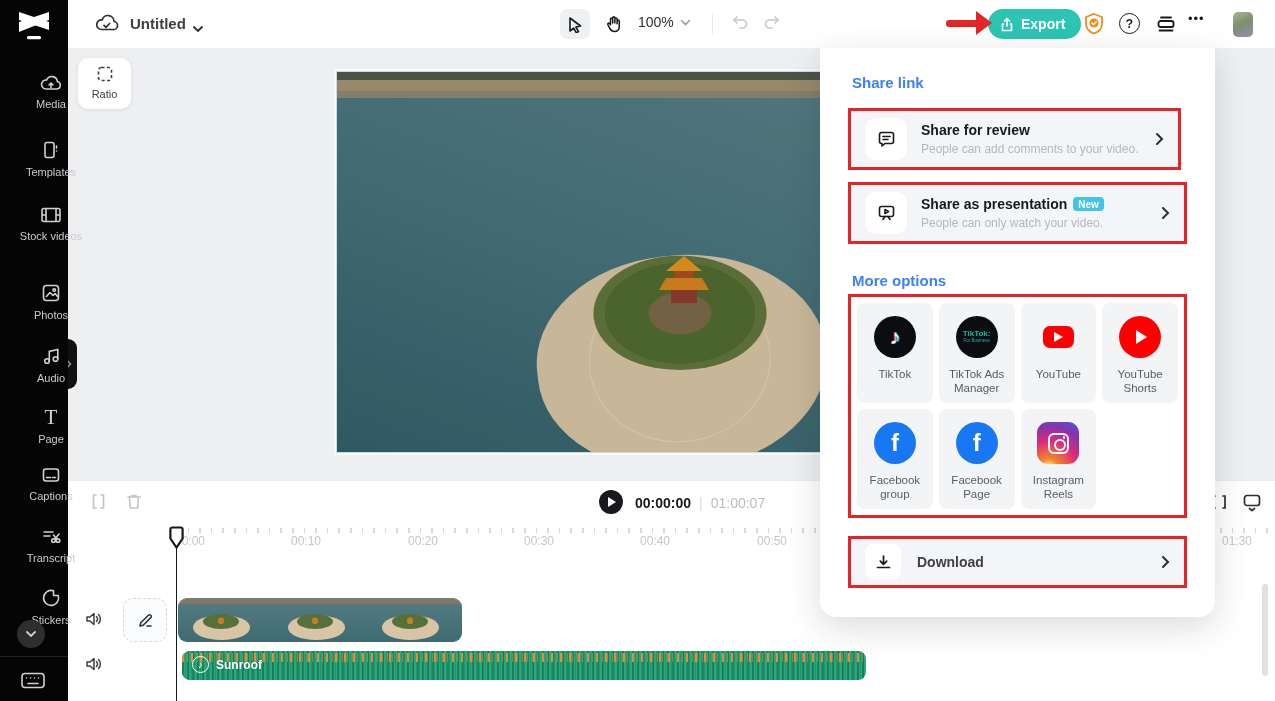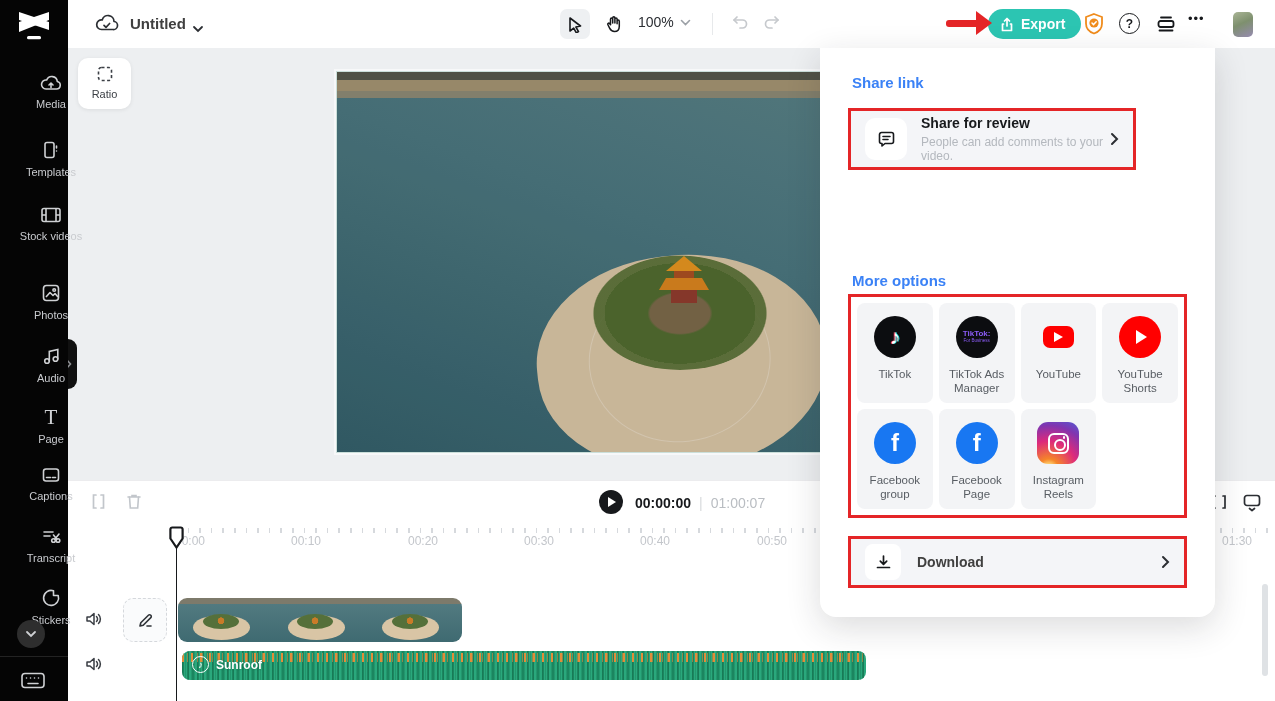--- a/index.html
+++ b/index.html
@@ -102,21 +102,21 @@
   .opt-title { font-size:14px; font-weight:bold; color:#17191c; display:flex; align-items:center; gap:6px; }
   .badge { background:#41c4e8; color:#fff; font-size:10px; font-weight:bold; padding:1.5px 5px; border-radius:4px; }
   .opt-desc { font-size:12px; color:#b4b8be; margin-top:4px; }
   .chev-r { margin-left:auto; color:#2b2e33; display:flex; }
   .apps-grid { width:100%; height:100%; background:#fff; display:grid; grid-template-columns:repeat(4,1fr); gap:6px; padding:6px; }
   .app-cell { background:#f3f4f6; border-radius:8px; display:flex; flex-direction:column; align-items:center; padding-top:13px; cursor:pointer; }
   .app-cell.empty { background:transparent; cursor:default; }
   .app-label { margin-top:9px; font-size:11.5px; color:#585d63; text-align:center; line-height:1.25; width:72px; }
   .circ { width:42px; height:42px; border-radius:50%; display:flex; align-items:center; justify-content:center; }
   .tiktok { background:#0c0d10; color:#fff; font-size:21px; font-weight:bold; text-shadow:1px 0 0 #25f4ee,-1px 0 0 #fe2c55; }
-  .tiktok-ads { background:#0c0d10; color:#8b5cf6; flex-direction:column; text-align:center; }
+  .tiktok-ads { background:#0c0d10; color:#14b8a6; flex-direction:column; text-align:center; }
   .tta1 { font-size:8px; font-weight:bold; line-height:1.1; }
   .tta2 { font-size:4.5px; line-height:1.3; }
   .yt-sq { width:31px; height:22px; background:#ff0000; border-radius:7px; display:flex; align-items:center; justify-content:center; }
   .yt-sq::after { content:""; margin-left:1px; border-left:9px solid #fff; border-top:5.5px solid transparent; border-bottom:5.5px solid transparent; }
   .shorts { background:#ff0000; }
   .shorts::after { content:""; margin-left:2px; border-left:11px solid #fff; border-top:7px solid transparent; border-bottom:7px solid transparent; }
   .fb { background:#1877f2; color:#fff; font-size:24px; font-weight:bold; }
   .ig { border-radius:11px; background:radial-gradient(circle at 28% 112%, #ffd776 0 8%, #f58529 18%, #dd2a7b 50%, #8134af 78%, #515bd4 100%); }
   .ig-inner { width:21px; height:21px; border:2px solid #fff; border-radius:6px; position:relative; }
   .ig-inner::before { content:""; position:absolute; left:4.5px; top:4.5px; width:8px; height:8px; border:2px solid #fff; border-radius:50%; }
@@ -417,21 +417,21 @@
         <span class="aname">Sunroof</span>
       </div>
     </div>
 
     <div class="scrollbar"></div>
   </section>
 
   <div class="panel">
     <div class="p-head" style="top:26px">Share link</div>
 
-    <div class="rframe" style="left:28px; top:60px; width:288px; height:62px;">
+    <div class="rframe" style="left:28px; top:60px; width:333px; height:62px;">
       <div class="opt-row">
         <div class="opt-icon">
           <svg width="19" height="18" viewBox="0 0 19 18" fill="none" stroke="#17191c" stroke-width="1.6" stroke-linecap="round" stroke-linejoin="round">
             <path d="M2.5 4.5a2 2 0 0 1 2-2h10a2 2 0 0 1 2 2v7a2 2 0 0 1-2 2H8l-3 2.5v-2.5H4.5a2 2 0 0 1-2-2z"></path>
               <path d="M6 6.5h7 M6 9.5h5"></path>
           </svg>
         </div>
         <div class="opt-text">
           <div class="opt-title">
               <span>Share for review</span>
@@ -439,20 +439,43 @@
           <div class="opt-desc">People can add comments to your video.</div>
         </div>
         <span class="chev-r">
           <svg width="9" height="14" viewBox="0 0 9 14" fill="none" stroke="#2b2e33" stroke-width="2" stroke-linecap="round">
               <path d="M2 2l5 5-5 5"></path>
             </svg>
         </span>
       </div>
     </div>
 
+    <div class="rframe" style="left:28px; top:134px; width:339px; height:62px;">
+      <div class="opt-row">
+        <div class="opt-icon">
+          <svg width="19" height="18" viewBox="0 0 19 18" fill="none" stroke="#17191c" stroke-width="1.6" stroke-linecap="round" stroke-linejoin="round">
+            <rect x="2.5" y="2.5" width="14" height="10" rx="2"></rect>
+              <path d="M8 5.5l3.5 2L8 9.5z"></path>
+              <path d="M6 15.5l2-3 M13 15.5l-2-3"></path>
+          </svg>
+        </div>
+        <div class="opt-text">
+          <div class="opt-title">
+            <span>Share as presentation</span>
+            <span class="badge">New</span>
+          </div>
+          <div class="opt-desc">People can only watch your video.</div>
+        </div>
+        <span class="chev-r">
+          <svg width="9" height="14" viewBox="0 0 9 14" fill="none" stroke="#2b2e33" stroke-width="2" stroke-linecap="round">
+              <path d="M2 2l5 5-5 5"></path>
+            </svg>
+        </span>
+      </div>
+    </div>
 
     <div class="p-head" style="top:224px">More options</div>
 
     <div class="rframe" style="left:28px; top:246px; width:339px; height:224px;">
       <div class="apps-grid">
         <div class="app-cell">
           <div class="circ tiktok">♪</div>
           <div class="app-label">TikTok</div>
         </div>
         <div class="app-cell">

